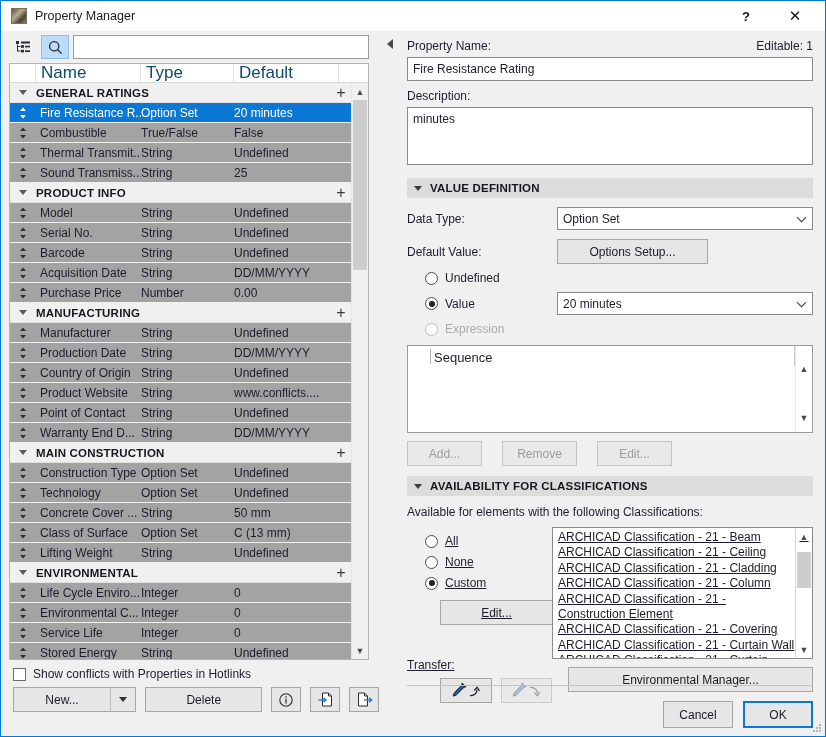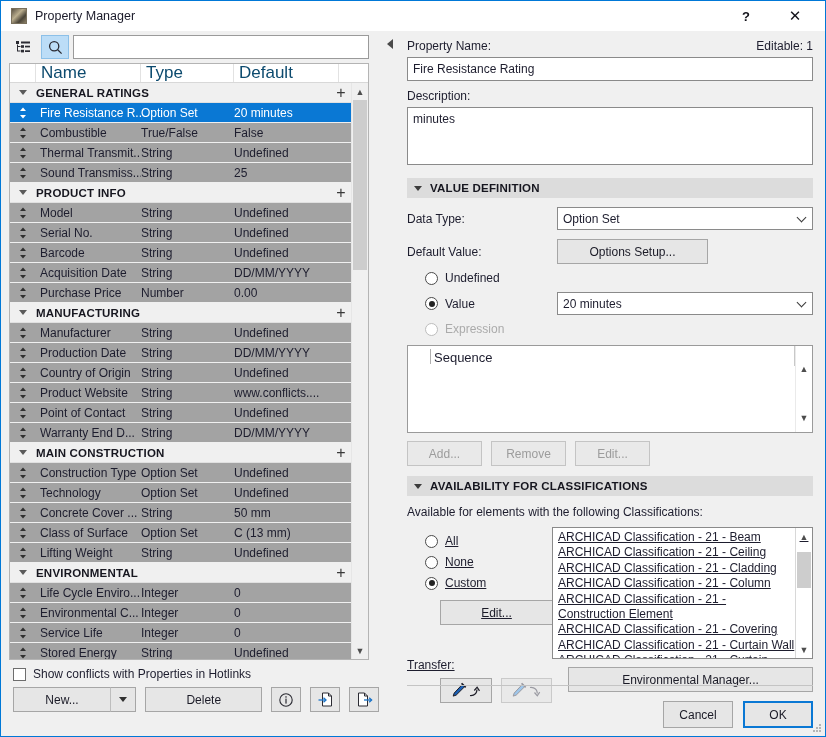--- a/index.html
+++ b/index.html
@@ -337,21 +337,21 @@
   #seq-divider2 {
     position: absolute; right: 0; top: 0; height: 20px;
     width: 1px; background: #c8c8c8;
   }
   #seq-sb {
     width: 17px; background: #ffffff; position: relative;
     border-left: 1px solid #eaeaea;
   }
   #seq-sb .sb-up { position: absolute; top: 14px; left: 0; right: 0; }
   #seq-sb .sb-down { position: absolute; bottom: 6px; left: 0; right: 0; }
-  #seq-btn-row { display: flex; gap: 9px; margin-top: 8px; }
+  #seq-btn-row { display: flex; gap: 20px; margin-top: 8px; }
   .seq-btn { width: 75px; }
   #evaluate-btn { width: 151px; margin-left: auto; }
 
   #avail-note { margin-top: 9px; font-size: 12px; }
   #avail-body { display: flex; margin-top: 8px; text-decoration: underline; }
   #avail-left { width: 145px; }
   #edit-btn { width: 113px; margin-left: 33px; margin-top: 10px; }
   #transfer-label { margin-top: 33px; font-size: 12px; }
   #transfer-btns { display: flex; gap: 9px; margin-top: 6px; margin-left: 33px; }
   .xfer-btn {

